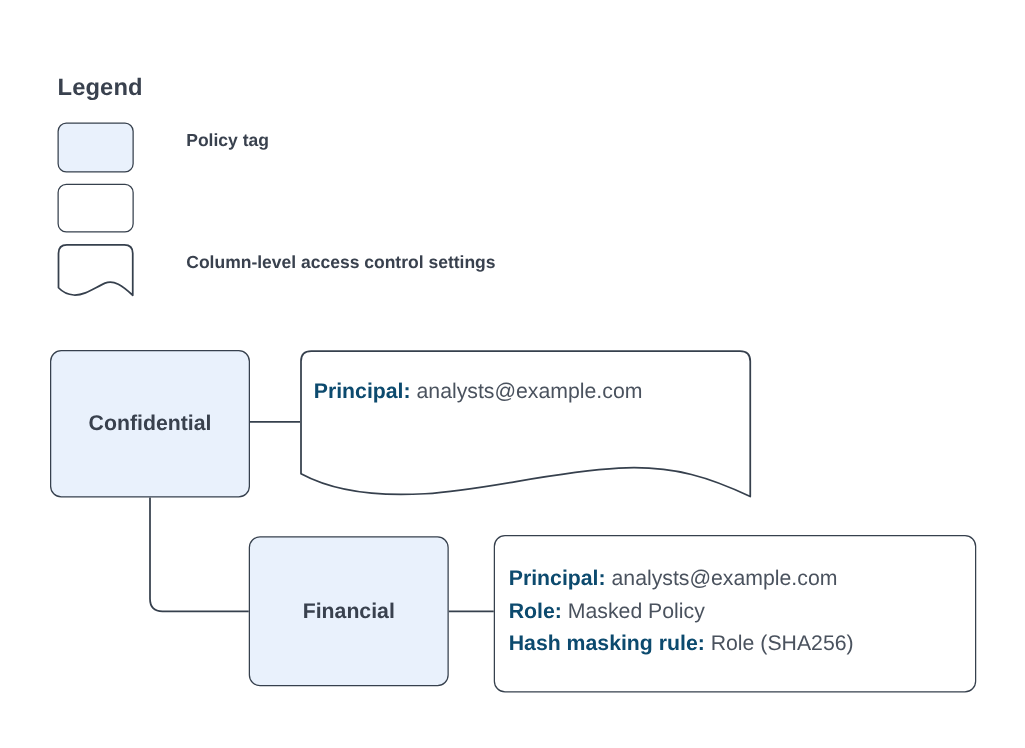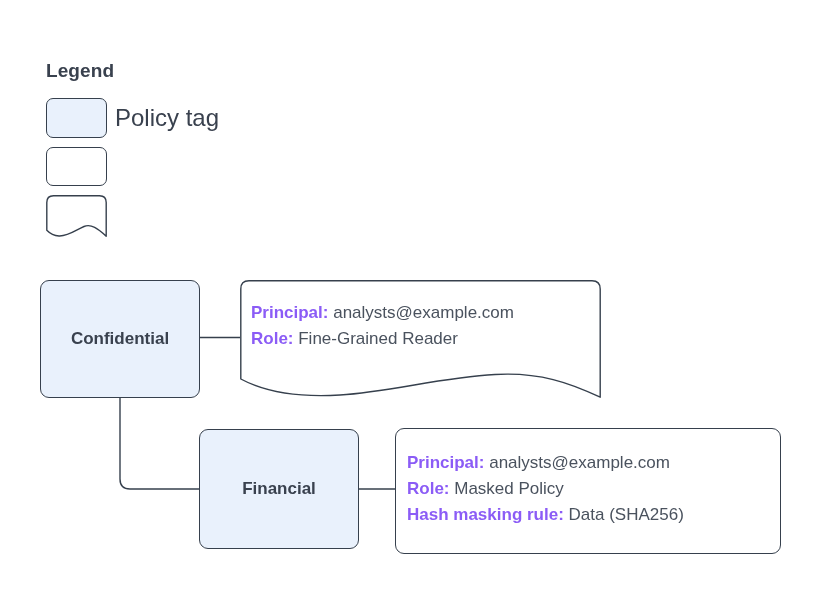--- a/index.html
+++ b/index.html
@@ -27,25 +27,25 @@
     position: absolute;
     left: 46px;
     top: 60px;
     font-size: 19px;
     font-weight: bold;
     color: #39414e;
     letter-spacing: 0.1px;
   }
   .legend-row-label {
     position: absolute;
-    font-size: 24px;
-    font-weight: normal;
+    font-size: 14px;
+    font-weight: bold;
     color: #39414e;
     white-space: nowrap;
-    left: 115px;
+    left: 149px;
   }
   #legend-label-0 { top: 104px; }
   #legend-label-1 { top: 153px; }
   #legend-label-2 { top: 201px; }
 
   .swatch {
     position: absolute;
     left: 46px;
     width: 61px;
   }
@@ -92,21 +92,21 @@
   }
   .callout-text {
     position: absolute;
     font-size: 17px;
     color: #4a525e;
     line-height: 26px;
     white-space: nowrap;
   }
   .callout-text b {
     font-weight: bold;
-    color: #8b5cf6;
+    color: #0c4a6e;
   }
 
   #callout-confidential {
     left: 240px;
     top: 280px;
     width: 361px;
     height: 118px;
   }
   #callout-confidential .callout-text {
     left: 11px;
@@ -149,20 +149,21 @@
   <div class="swatch swatch-rect" id="swatch-1"></div>
 
   <div class="swatch" id="swatch-2">
     <svg class="wavy-svg" viewBox="0 0 61 42" preserveAspectRatio="none">
       <path d="M 0.8 7.5 Q 0.8 0.8 7.5 0.8 L 53.5 0.8 Q 60.2 0.8 60.2 7.5 L 60.2 41.2
                C 52 33.5 45 28.5 38 31.5
                C 30 35 22 41.5 13 41.0
                C 8 40.7 3.5 38 0.8 35.2 Z" fill="#ffffff" stroke="#36404d" stroke-width="1.4" stroke-linejoin="round"></path>
     </svg>
   </div>
+  <div class="legend-row-label" id="legend-label-2">Column-level access control settings</div>
 
   <svg id="connectors" style="position:absolute;left:0;top:0;width:820px;height:598px;pointer-events:none;">
 
     <line x1="200" y1="337.5" x2="240" y2="337.5" stroke="#36404d" stroke-width="1.4"></line>
 
     <path d="M 120 398 L 120 479 Q 120 489 130 489 L 199 489" fill="none" stroke="#36404d" stroke-width="1.4"></path>
 
     <line x1="359" y1="489" x2="395" y2="489" stroke="#36404d" stroke-width="1.4"></line>
   </svg>
 
@@ -176,25 +177,24 @@
 
   <div class="callout" id="callout-confidential">
     <svg class="wavy-svg" viewBox="0 0 361 118" preserveAspectRatio="none">
       <path d="M 0.8 9 Q 0.8 0.8 9 0.8 L 352 0.8 Q 360.2 0.8 360.2 9 L 360.2 117.2
                C 330 103 300 92 255 94.5
                C 200 97.5 150 112 100 115
                C 60 117.4 25 112 0.8 99 Z" fill="#ffffff" stroke="#36404d" stroke-width="1.4" stroke-linejoin="round"></path>
     </svg>
     <div class="callout-text">
       <div><b>Principal:</b> <span>analysts@example.com</span></div>
-      <div><b>Role:</b> <span>Fine-Grained Reader</span></div>
     </div>
   </div>
 
   <div class="callout" id="callout-financial">
     <div class="callout-text">
       <div><b>Principal:</b> <span>analysts@example.com</span></div>
       <div><b>Role:</b> <span>Masked Policy</span></div>
-      <div><b>Hash masking rule:</b> <span>Data (SHA256)</span></div>
+      <div><b>Hash masking rule:</b> <span>Role (SHA256)</span></div>
     </div>
   </div>
 
 </div>
 
 </body></html>

